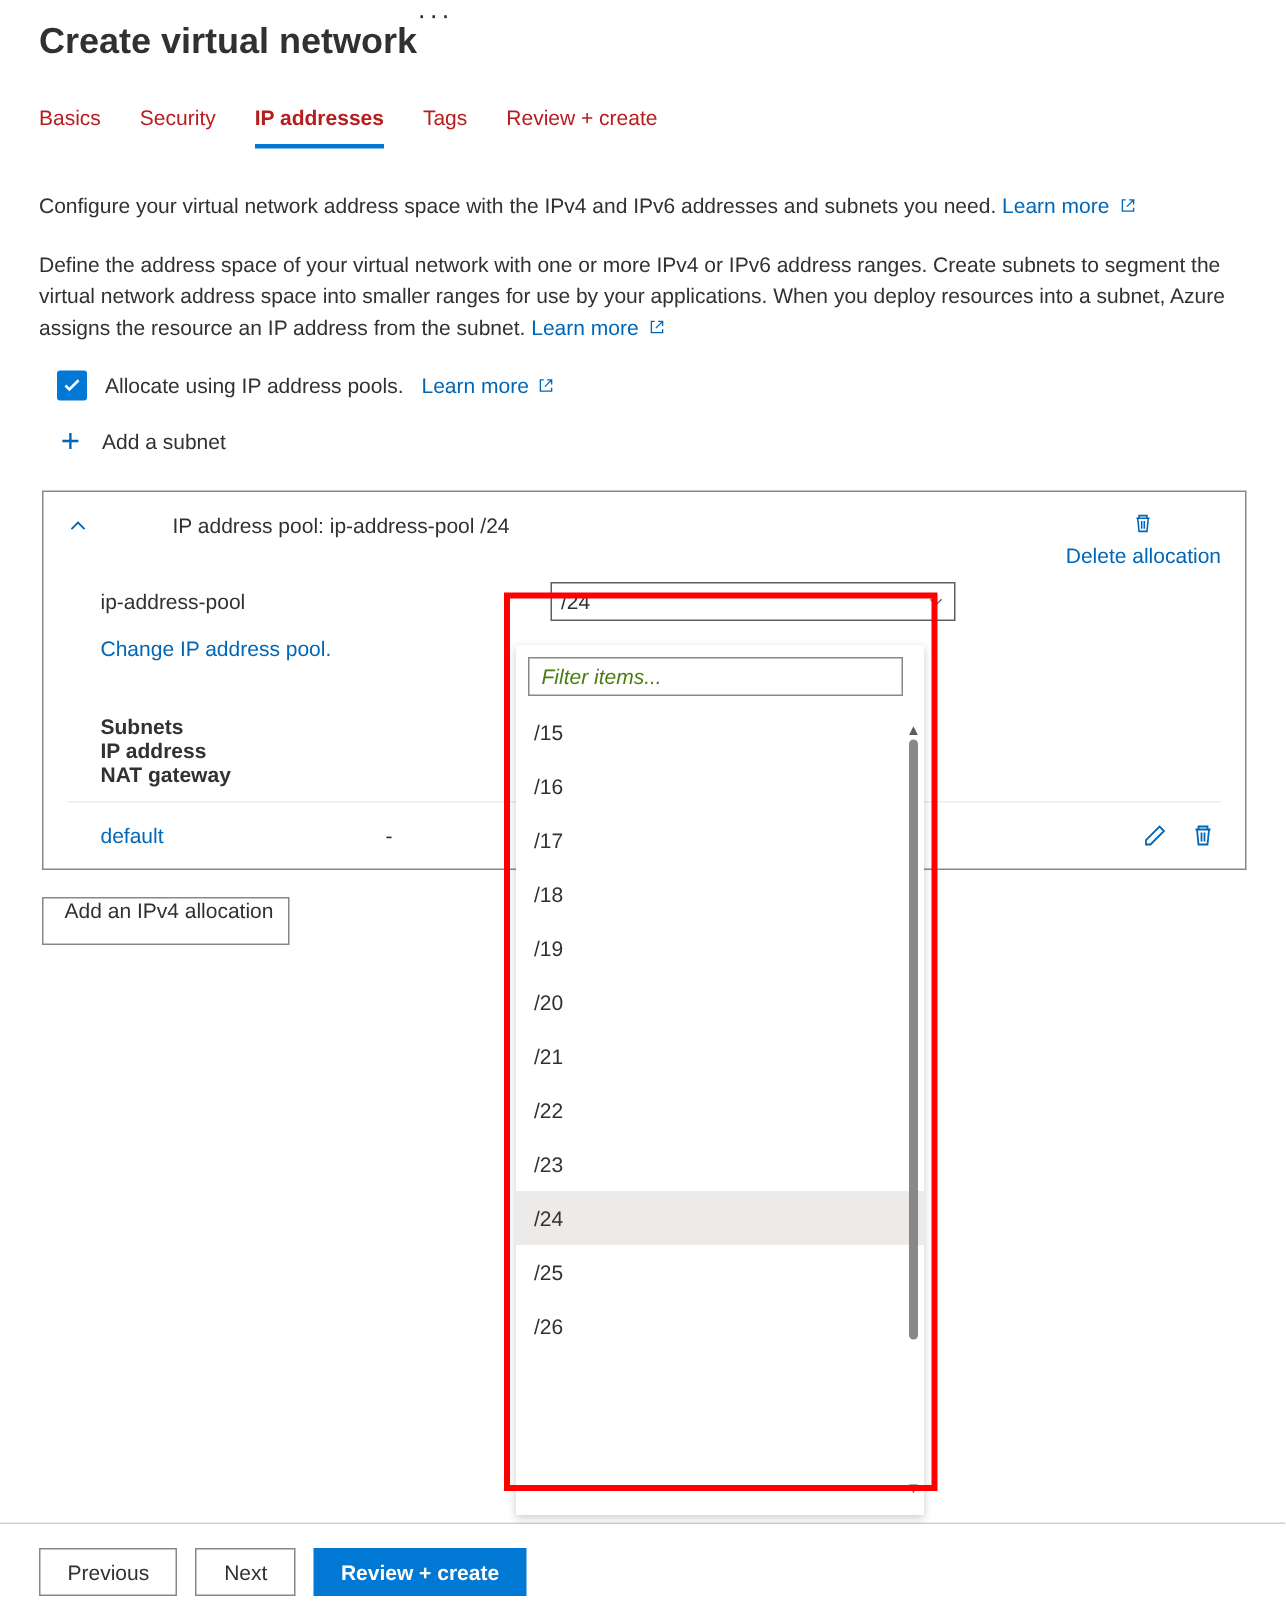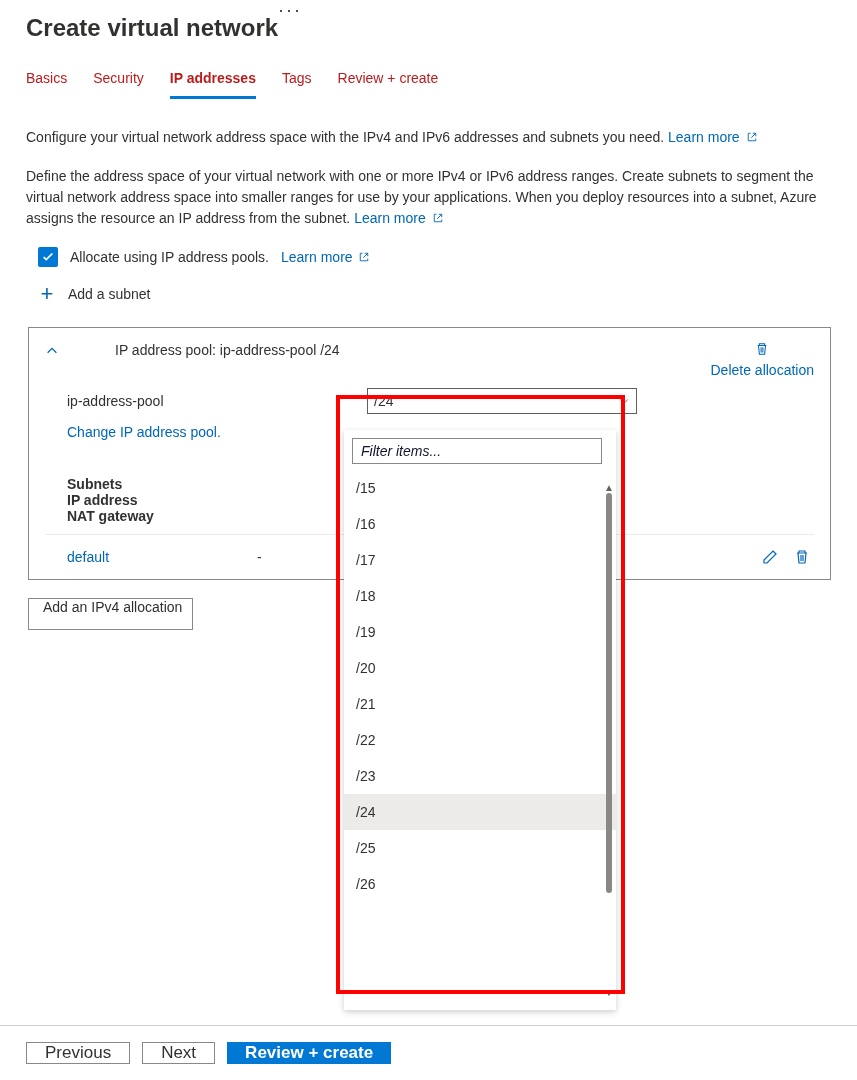--- a/index.html
+++ b/index.html
@@ -80,21 +80,21 @@
     box-shadow: 0 2px 6px rgba(0,0,0,0.2);
     z-index: 40;
     padding-top: 8px;
   }
   .dd-filter {
     margin: 0 8px 6px 8px;
     border: 1px solid #8a8886;
     height: 26px; width: 250px;
     padding: 0 8px;
     font-style: italic;
-    color: #0f172a;
+    color: #4d7c0f;
     display:flex; align-items:center;
   }
   .dd-list {
     position: relative;
     height: 540px;
     overflow: hidden;
   }
   .dd-item { padding: 10px 12px; cursor: pointer; }
   .dd-item.selected { background: #edebe9; }
   .dd-scroll-track {
@@ -105,22 +105,22 @@
     background: #8a8886; width: 6px; margin: 0 auto; height: 400px; border-radius: 3px;
   }
   
   .footer {
     position: absolute; left: 0; right: 0; bottom: 0;
     border-top: 1px solid #d2d0ce;
     padding: 16px 26px;
     display: flex; gap: 12px; background: #fff;
   }
   .btn {
-    height: 22px; display: inline-flex; align-items: center; justify-content: center;
-    padding: 0 18px; cursor: pointer; font-size: 17px;
+    height: 32px; display: inline-flex; align-items: center; justify-content: center;
+    padding: 0 18px; cursor: pointer; font-size: 14px;
   }
   .btn-outline { border: 1px solid #8a8886; background: #fff; }
   .btn-primary { border: none; background: #0078d4; color: #fff; font-weight: 600; }
 </style>
 </head>
 <body>
 
 <div class="page">
   <div class="title-row">
     <h1>Create virtual network</h1>

